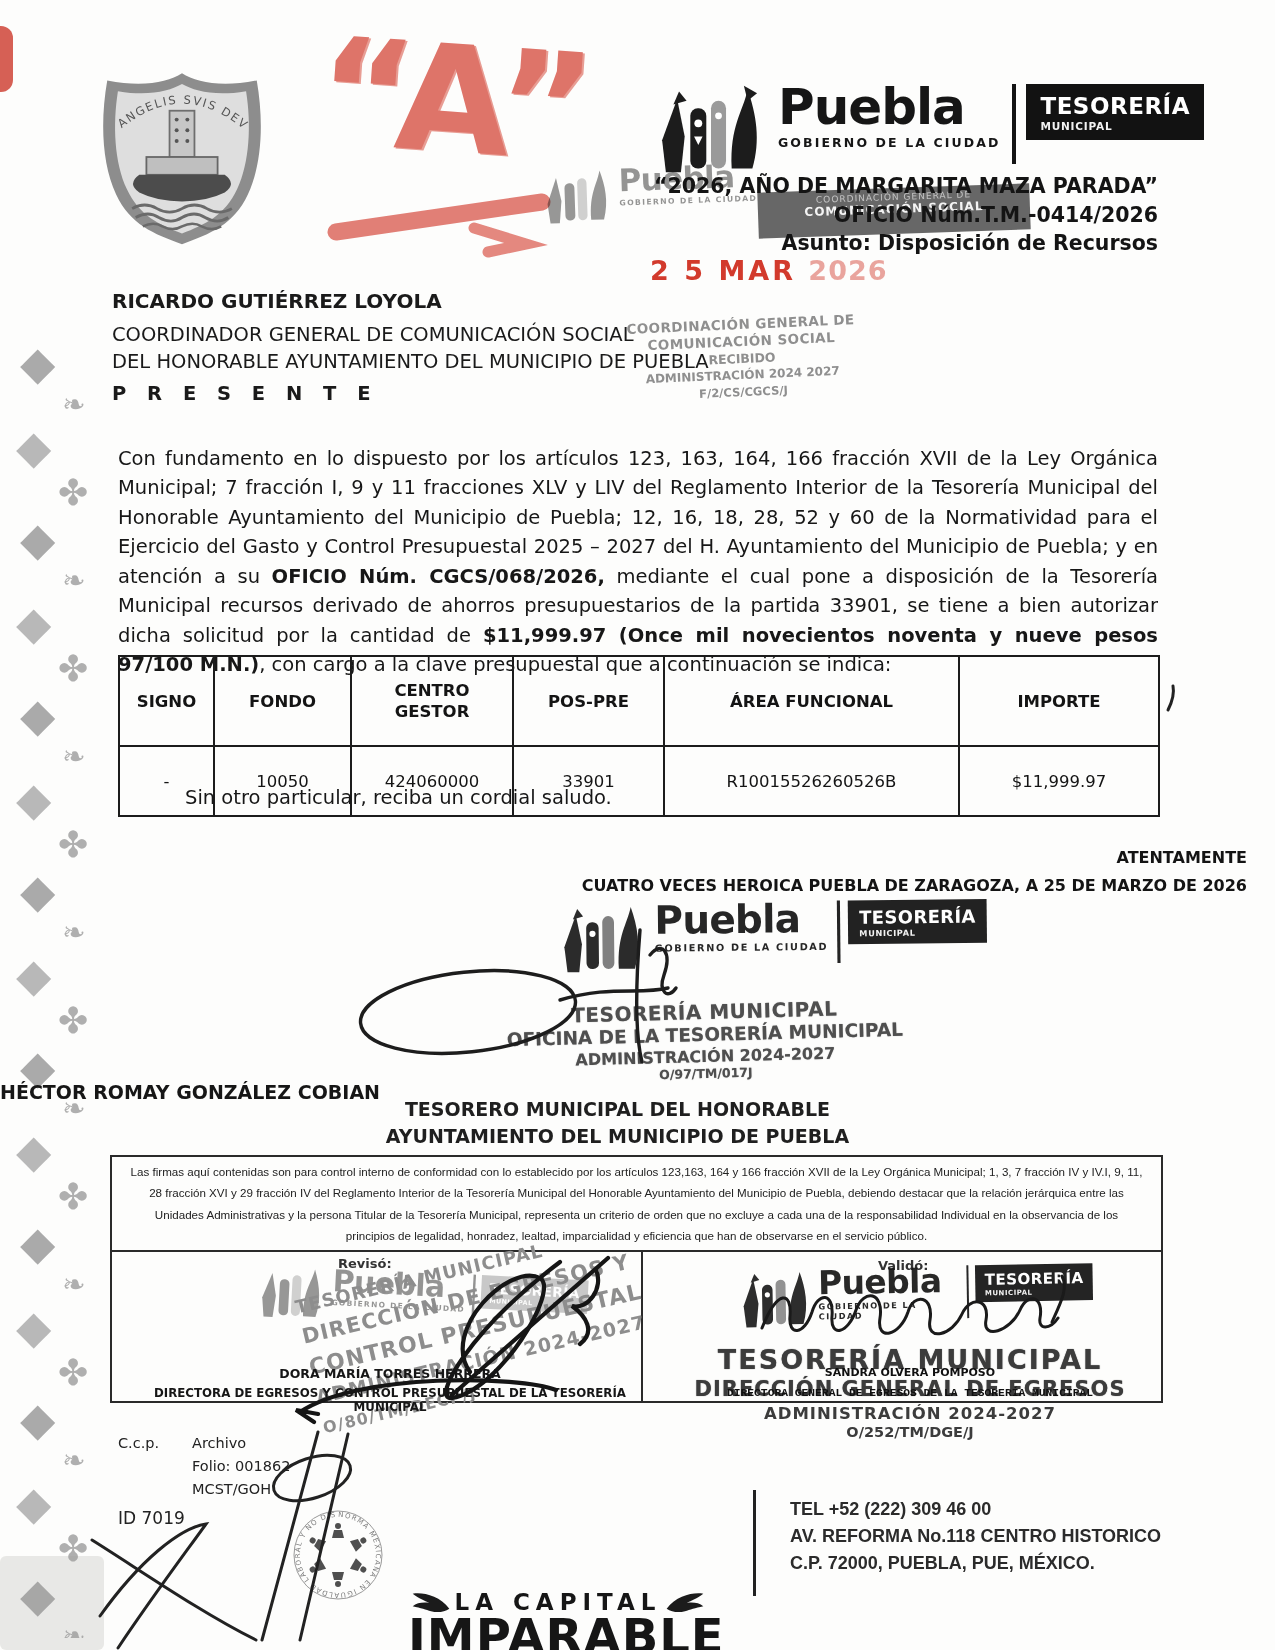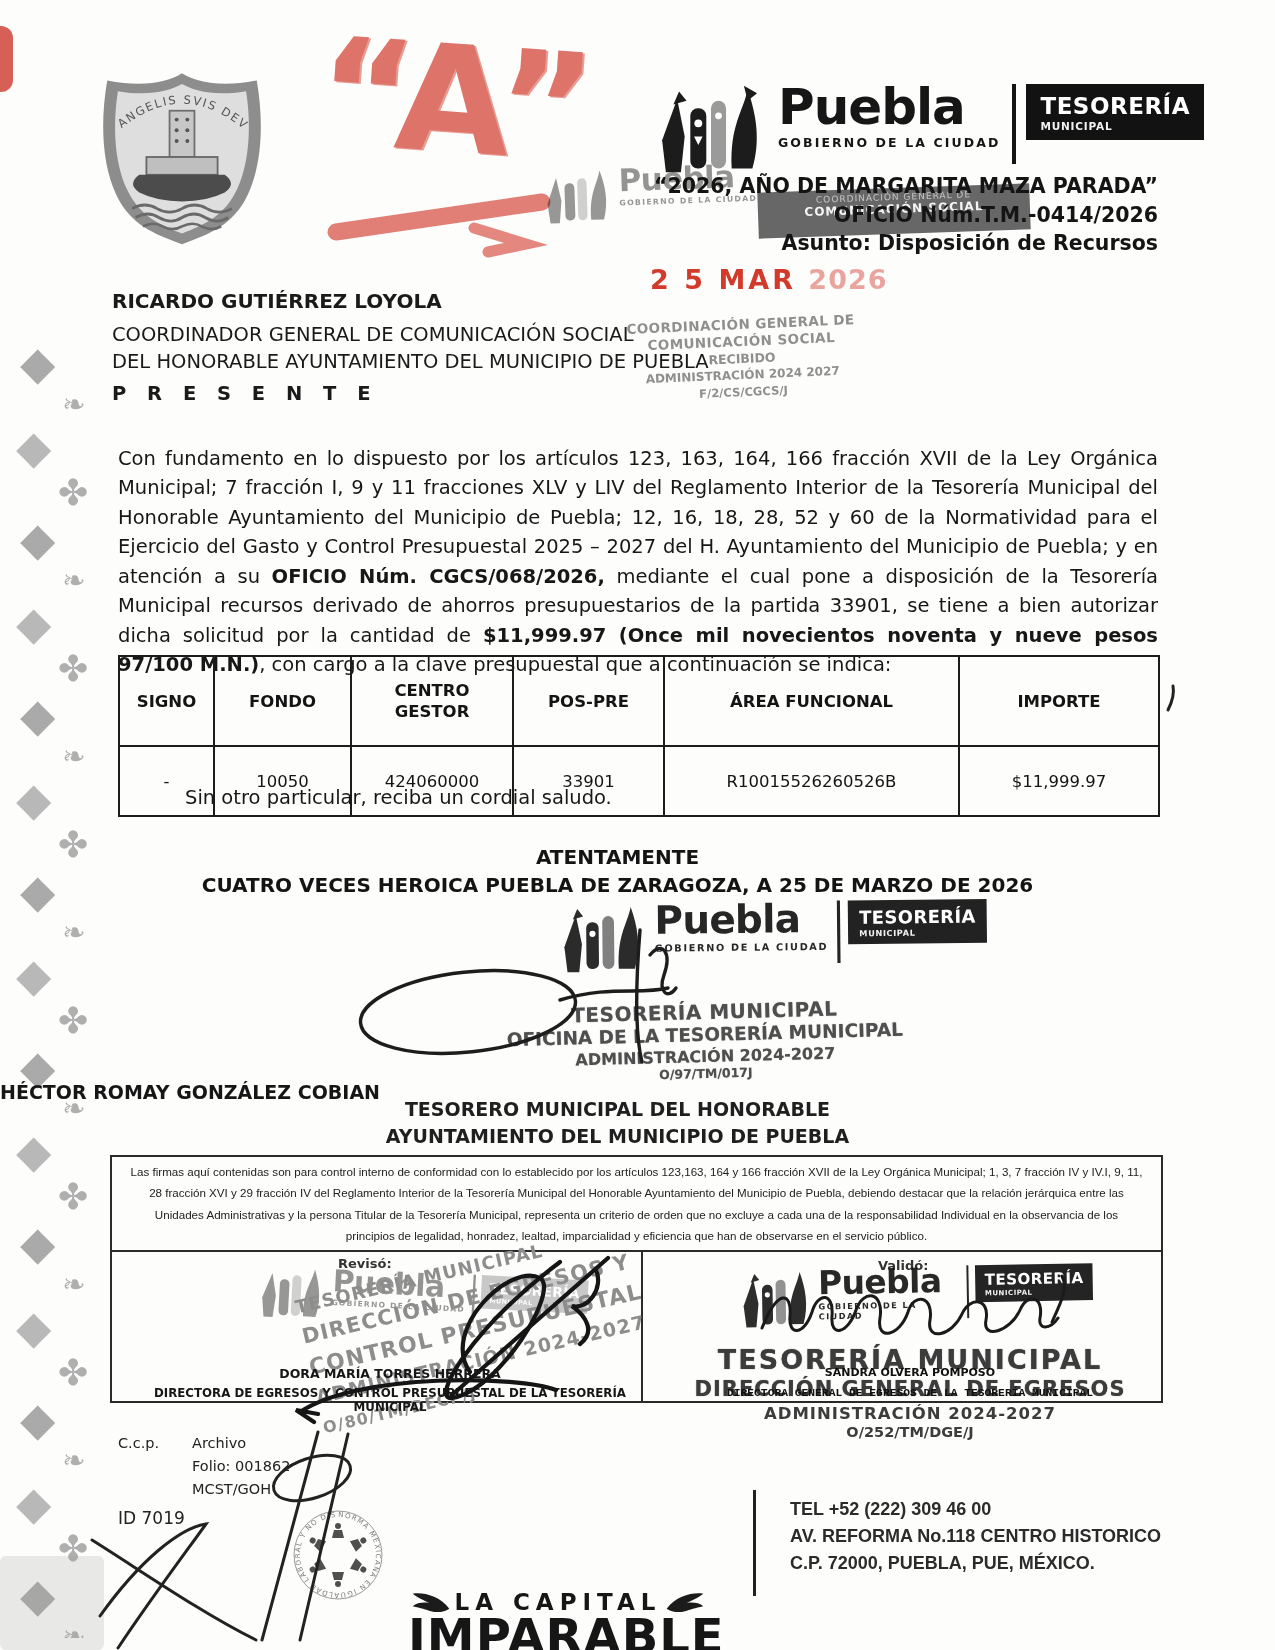--- a/index.html
+++ b/index.html
@@ -34,21 +34,21 @@
   .plogo-box-sub{font-size:10.5px;font-weight:600;letter-spacing:.8px;margin-top:1px;opacity:.95;}
   .faded{filter:grayscale(1);opacity:.45;}
 
   .social-bar{left:758px;top:188px;width:272px;height:46px;background:rgba(70,70,70,.82);
               transform:rotate(-2deg);color:#e8e8e8;text-align:center;padding-top:4px;box-sizing:border-box;}
   .social-bar .l1{font-size:9px;letter-spacing:1px;opacity:.7;}
   .social-bar .l2{font-size:12px;font-weight:700;letter-spacing:1px;color:#f4f4f4;}
 
   .hdr-lines{right:117px;top:172px;text-align:right;font-weight:700;font-size:20.5px;line-height:28.5px;color:#141414;}
 
-  .date-stamp{left:650px;top:264px;color:#d23a2c;font-weight:700;font-size:27px;letter-spacing:3px;}
+  .date-stamp{left:650px;top:255px;color:#d23a2c;font-weight:700;font-size:27px;letter-spacing:3px;}
   .date-stamp .yr{opacity:.45;letter-spacing:1px;}
 
   .recipient{left:112px;top:288px;font-size:19.5px;line-height:27.5px;color:#1a1a1a;}
   .recipient .nm{font-weight:700;font-size:20px;margin-bottom:5px;}
   .recipient .pr{font-weight:700;letter-spacing:7px;margin-top:4px;}
 
   .rcv-stamp{left:612px;top:316px;width:260px;transform:rotate(-2.5deg);text-align:center;
              color:#8f8f8f;font-weight:600;line-height:17px;}
   .rcv-stamp .a{font-size:13.5px;letter-spacing:.4px;}
   .rcv-stamp .b{font-size:12.5px;}
@@ -59,21 +59,21 @@
   .body-par b{font-weight:700;}
 
   table.budget{left:118px;top:655px;width:1040px;border-collapse:collapse;table-layout:fixed;position:absolute;}
   table.budget th,table.budget td{border:2.2px solid #1c1c1c;text-align:center;vertical-align:middle;
         font-size:16.5px;color:#141414;padding:16px;}
   table.budget th{font-weight:700;height:56px;line-height:21px;}
   table.budget td{height:36px;font-weight:400;}
   col.c0{width:95px}col.c1{width:137px}col.c2{width:162px}col.c3{width:151px}col.c4{width:295px}col.c5{width:200px}
 
   .closing{left:185px;top:786px;font-size:19.5px;color:#171717;}
-  .attn{left:0;top:843px;width:1235px;text-align:center;font-weight:700;font-size:20px;line-height:29px;color:#141414;}
+  .attn{left:12px;top:843px;width:1235px;text-align:right;font-weight:700;font-size:16px;line-height:29px;color:#141414;}
 
   .sig-stamp{left:495px;top:1000px;width:420px;text-align:center;transform:rotate(-1.5deg);
              color:#4f4f4f;font-weight:700;text-shadow:0 0 1px rgba(90,90,90,.55);}
   .sig-stamp .s1{font-size:20px;letter-spacing:.5px;}
   .sig-stamp .s2{font-size:18.5px;}
   .sig-stamp .s3{font-size:16px;margin-top:2px;}
   .sig-stamp .s4{font-size:12.5px;}
   .sig-name{left:0;top:1068px;width:1235px;font-weight:700;font-size:19px;color:#161616;margin-top:13px;}
   .sig-t1{left:0;top:1098px;width:1235px;text-align:center;font-weight:700;font-size:19px;}
   .sig-t2{left:0;top:1125px;width:1235px;text-align:center;font-weight:700;font-size:19px;}

